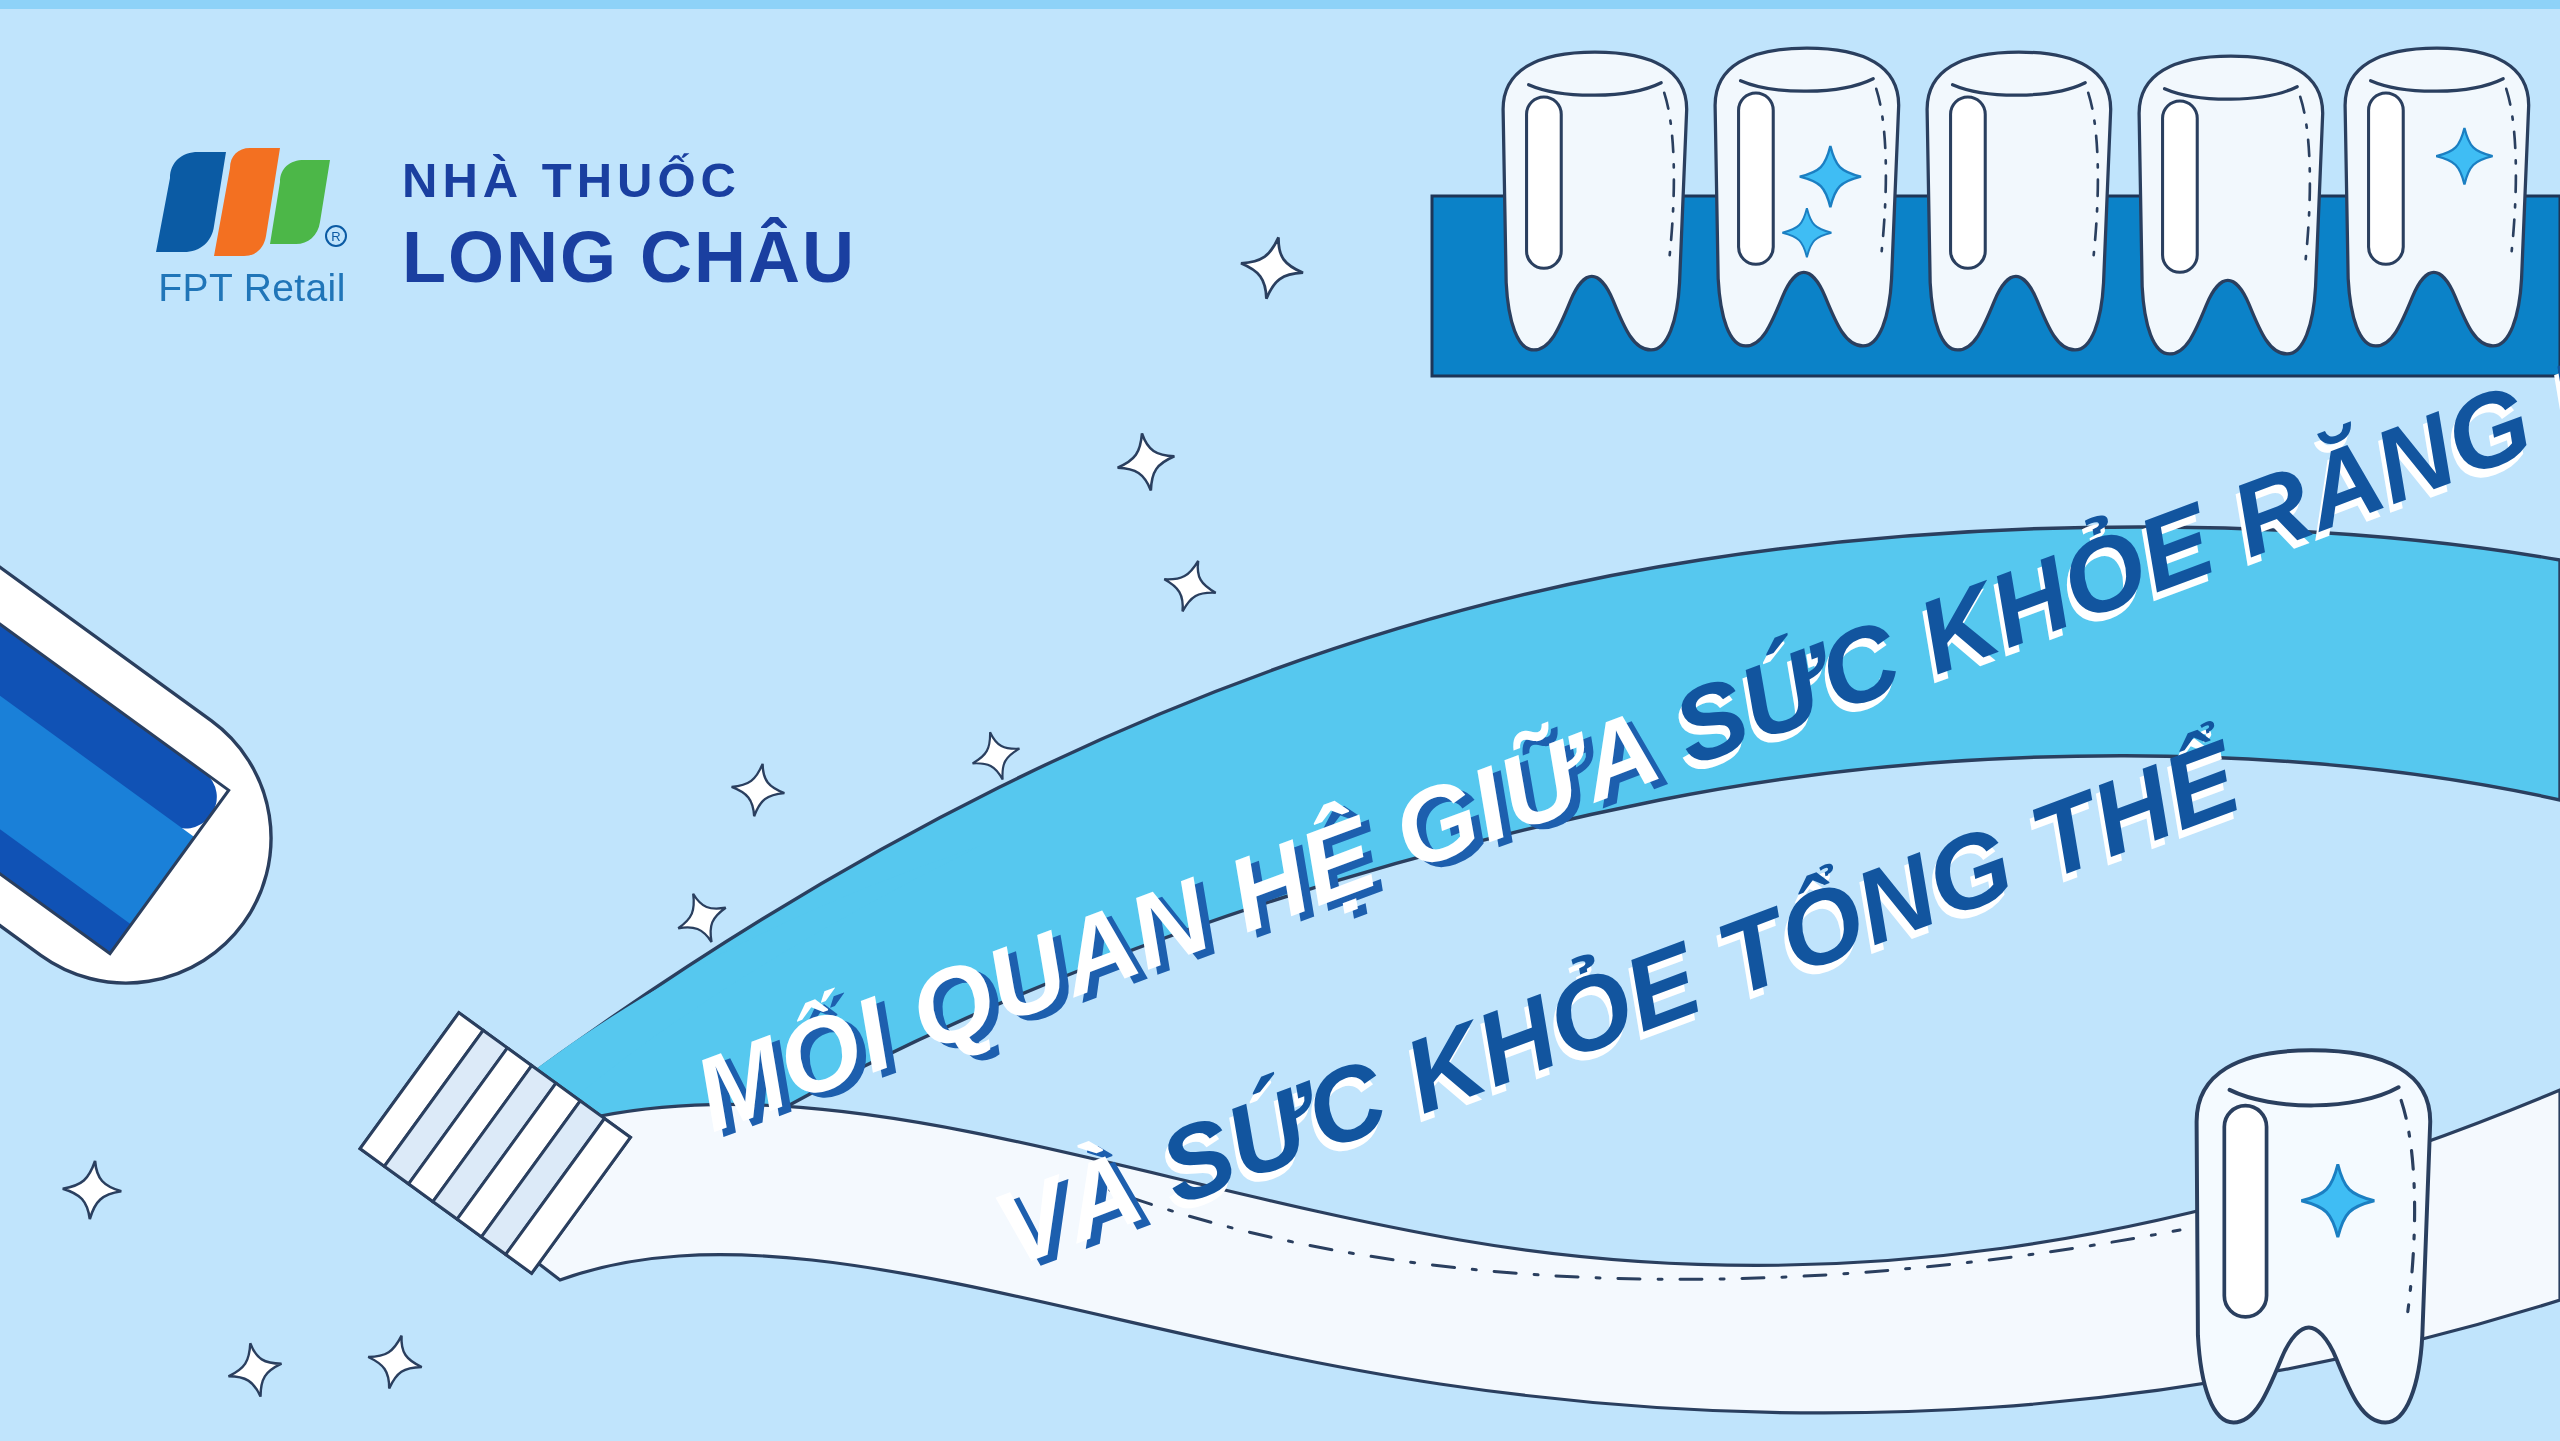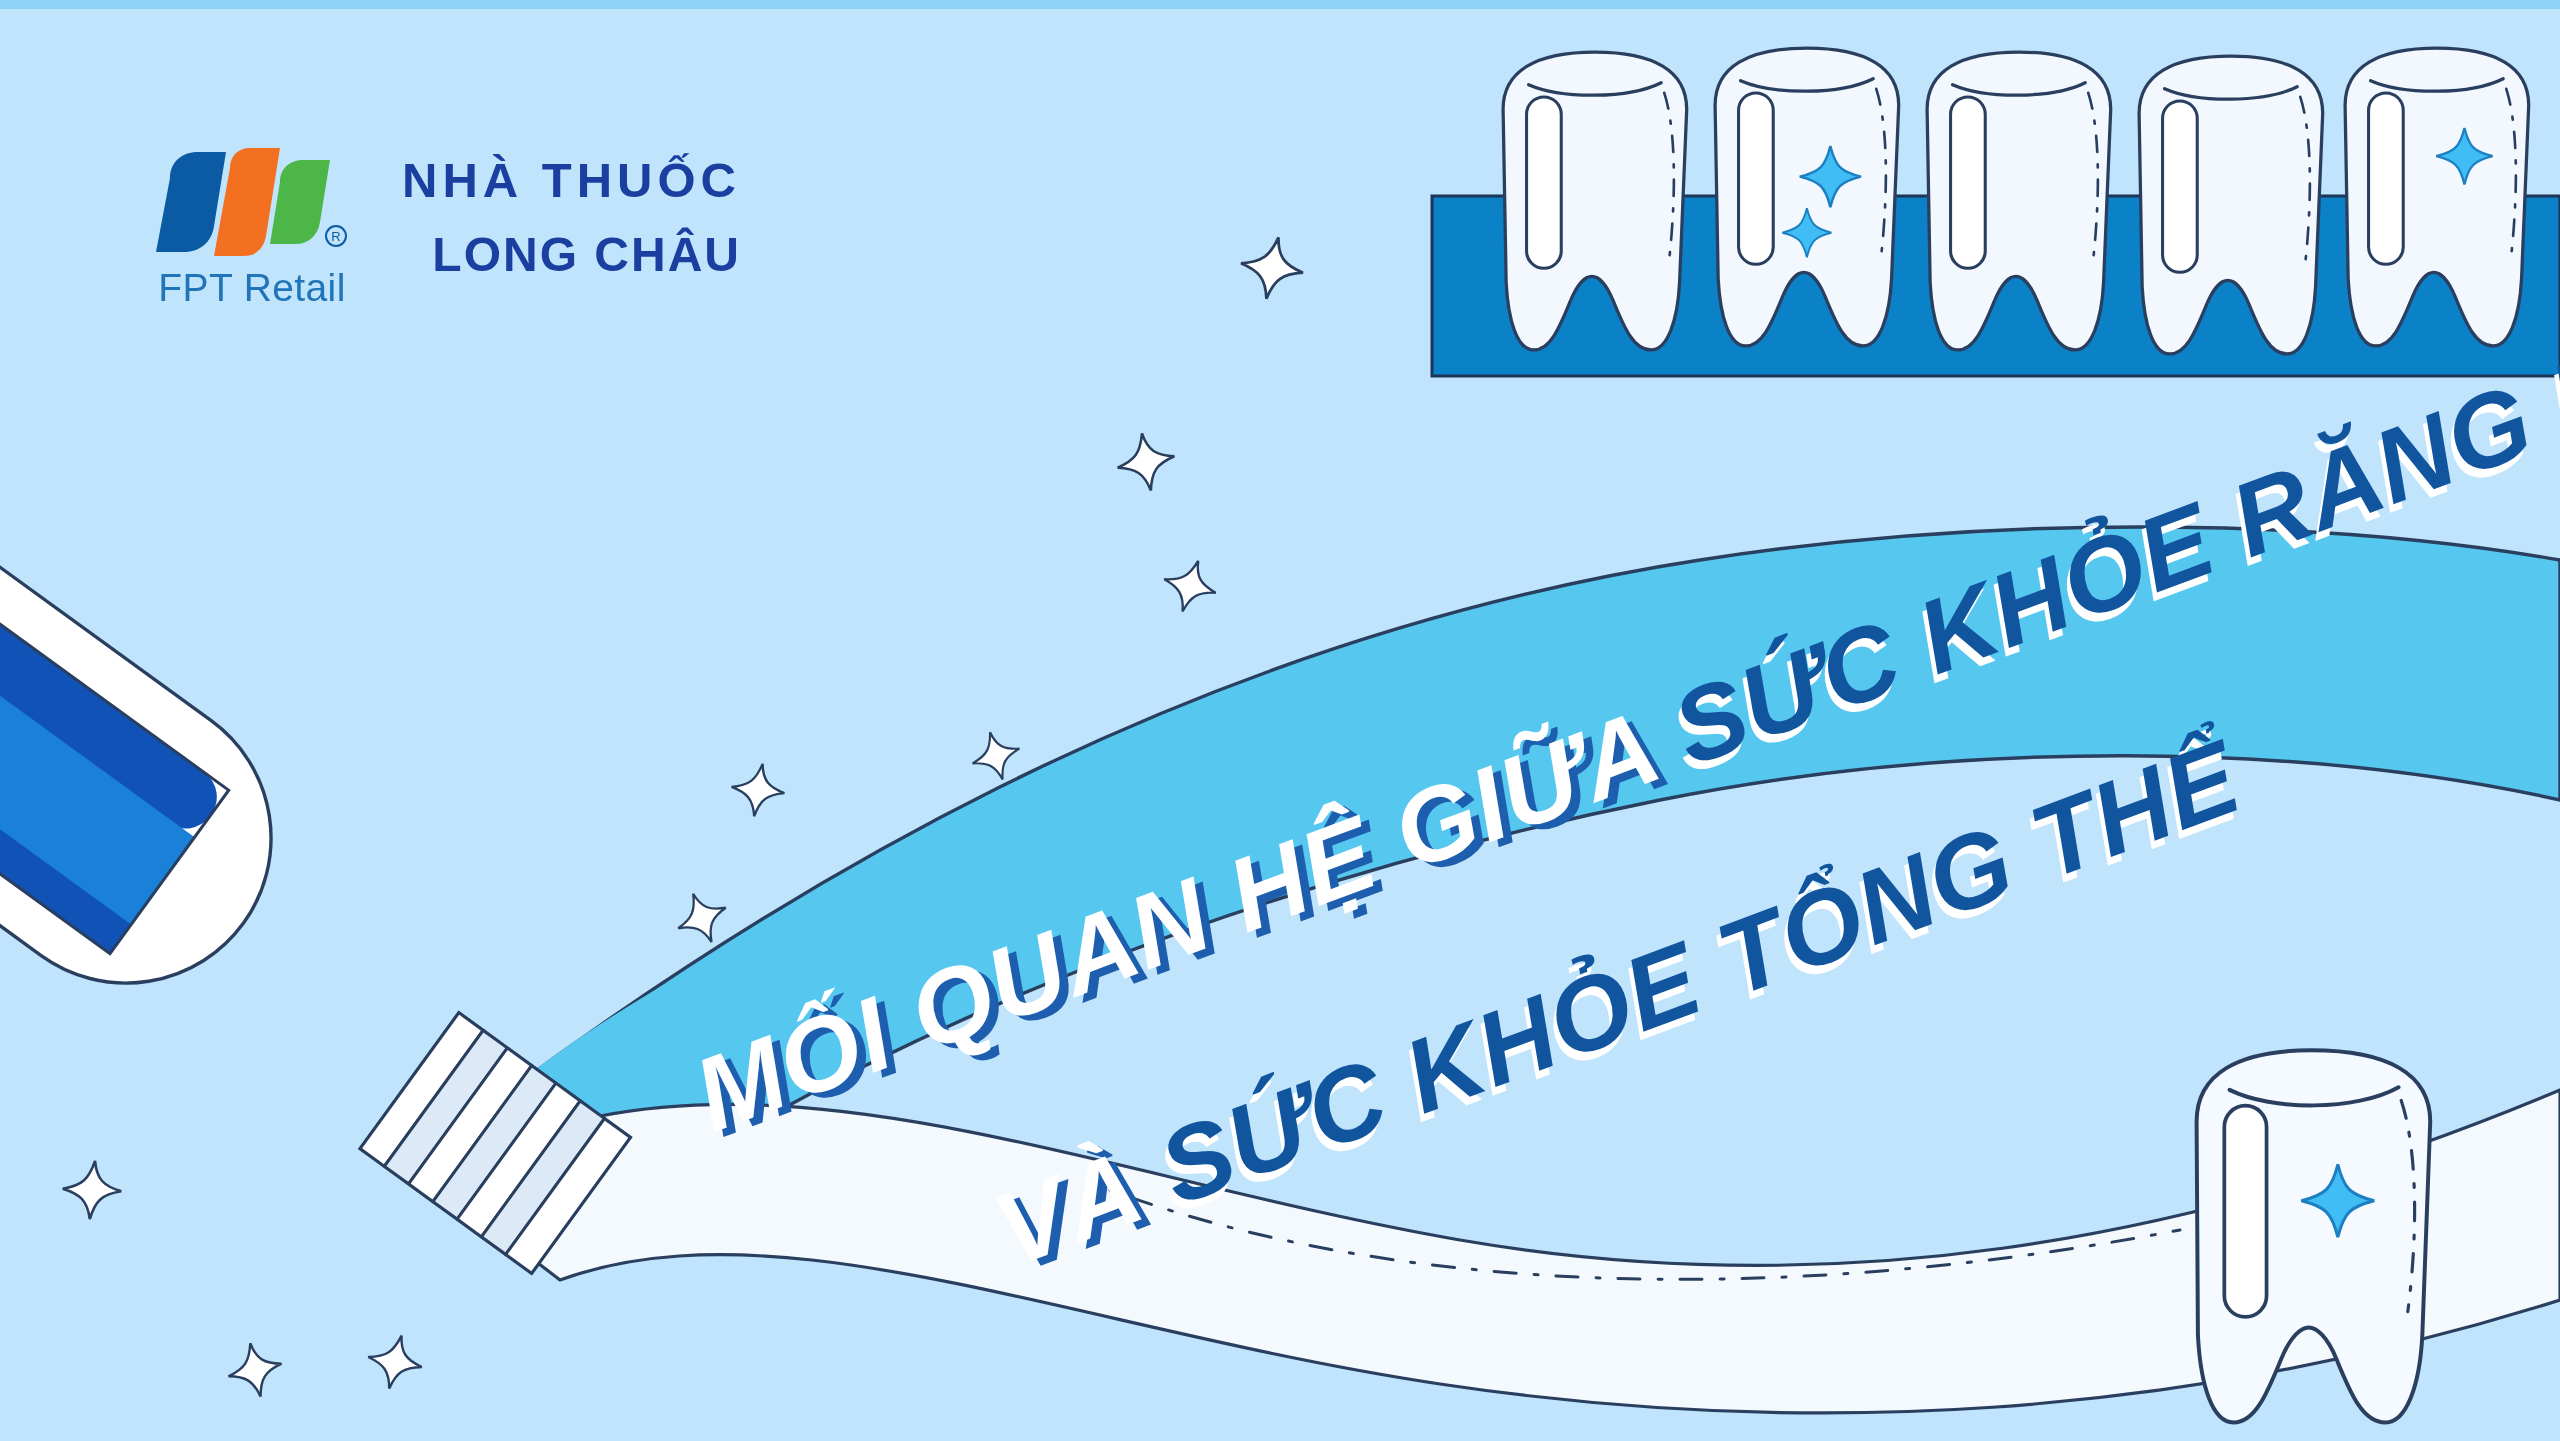--- a/index.html
+++ b/index.html
@@ -44,22 +44,22 @@
     text-align:center;
     padding-left:4px;
   }
   .brand-lines { padding-top:6px; }
   .brand-line1 {
     font-size:49px; font-weight:bold; color:#1a3fa0;
     letter-spacing:5px; line-height:1.08;
     font-family:"Liberation Sans", sans-serif;
   }
   .brand-line2 {
-    font-size:48px; font-weight:bold; color:#1a3fa0;
-    letter-spacing:2px; line-height:1.08; margin-top:22px;
+    font-size:72px; font-weight:bold; color:#1a3fa0;
+    letter-spacing:2px; line-height:1.08; margin-top:12px;
     font-family:"Liberation Sans", sans-serif;
     text-align:right;
   }
 
   
   .headline { position:absolute; left:0; top:0; width:100%; height:100%;
               pointer-events:none; }
   .hl-line {
     position:absolute;
     font-family:"Liberation Sans", sans-serif;

